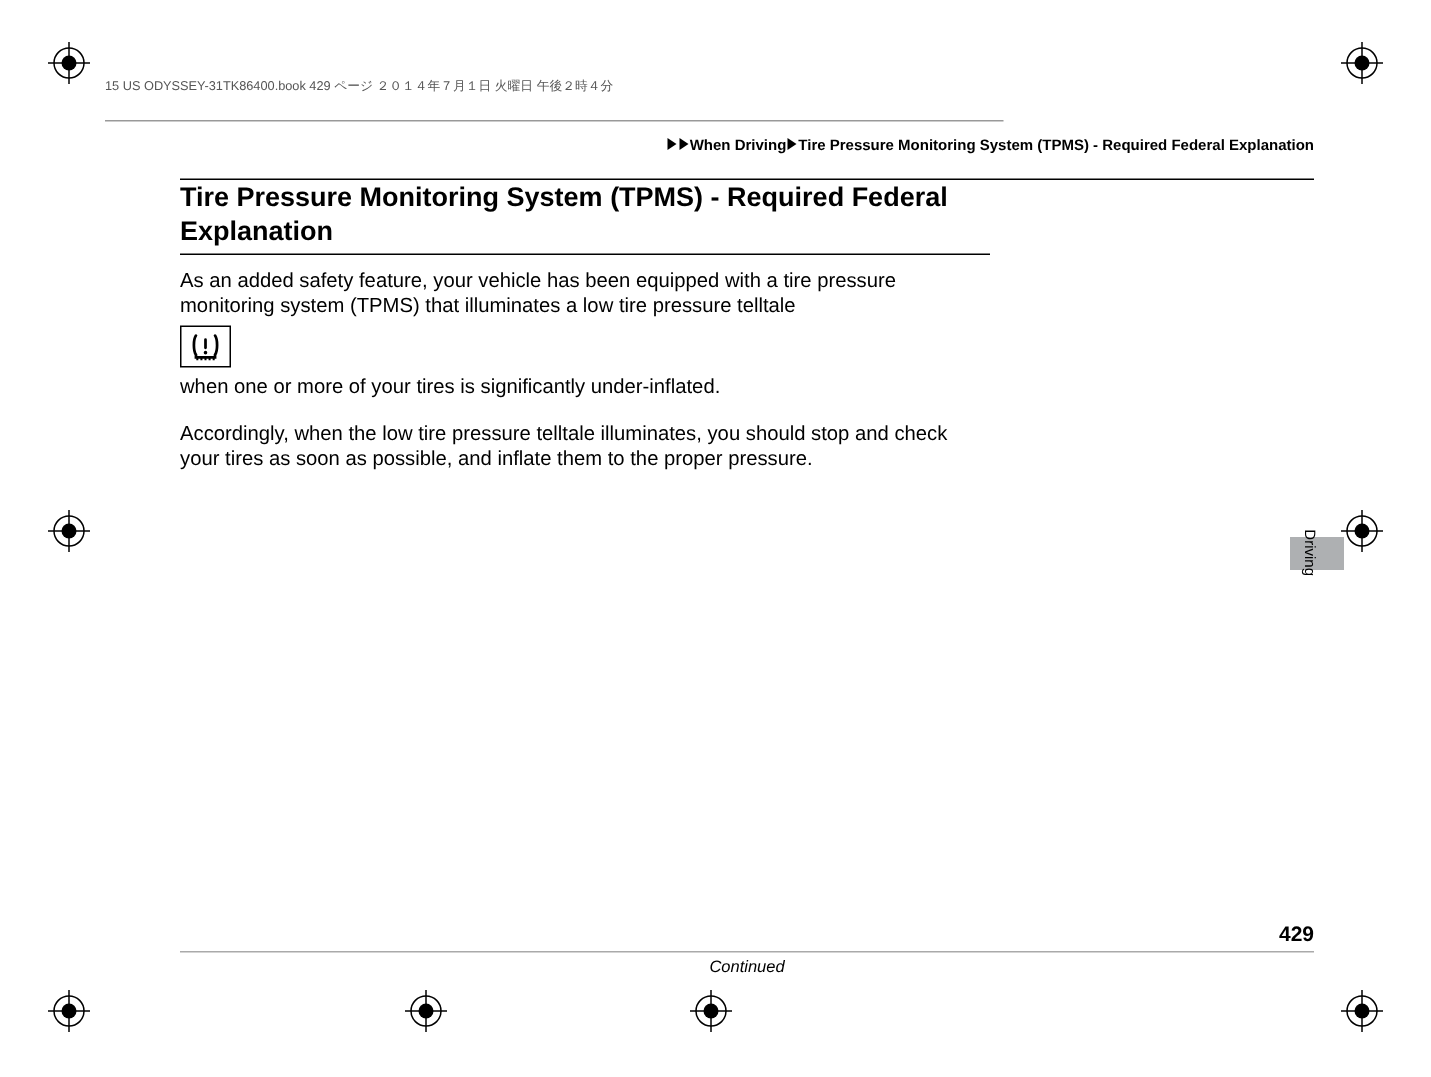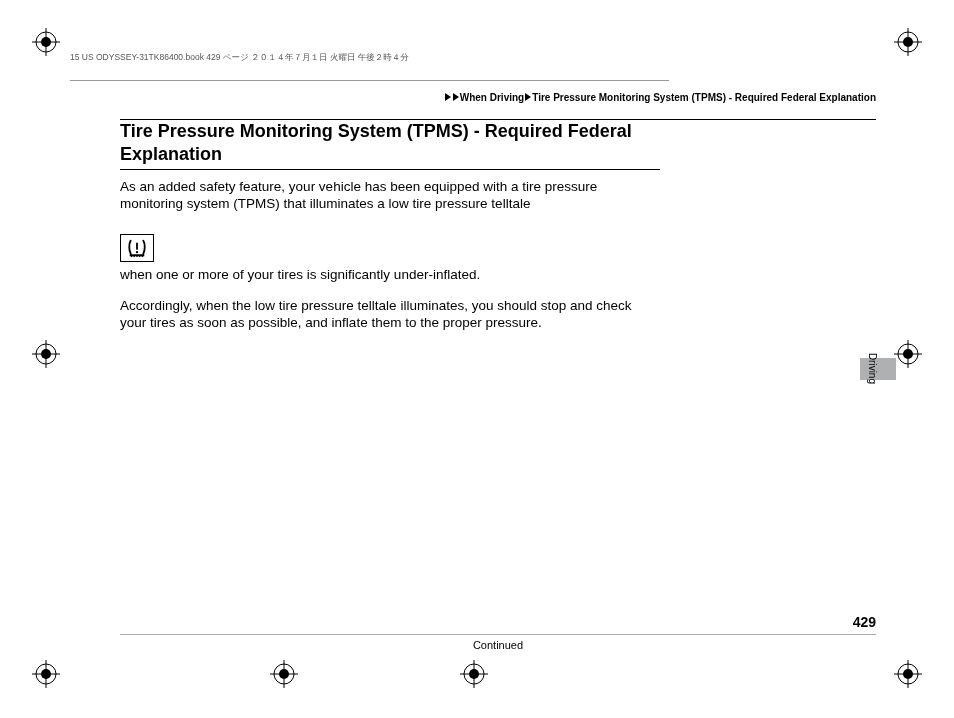--- a/index.html
+++ b/index.html
@@ -90,20 +90,21 @@
   }
   .tpms-icon svg { width: 22px; height: 20px; }
 
   .continued {
     position: absolute;
     top: 634px;
     left: 120px;
     right: 78px;
     text-align: center;
     font-size: 11px;
+    font-style: italic;
     border-top: 0.5px solid #aaa;
     padding-top: 4px;
   }
   .page-num {
     position: absolute;
     right: 78px;
     top: 614px;
     font-size: 14px;
     font-weight: 700;
   }
@@ -194,21 +195,21 @@
   </div>
 
 <div class="book-header">15 US ODYSSEY-31TK86400.book  429 ページ  ２０１４年７月１日  火曜日  午後２時４分</div>
 
 <div class="breadcrumb">
   <span class="bc-tri"></span><span class="bc-tri"></span><span>When Driving</span><span class="bc-tri"></span><span>Tire Pressure Monitoring System (TPMS) - Required Federal Explanation</span>
 </div>
 
 <div class="content">
   <div class="title">Tire Pressure Monitoring System (TPMS) - Required Federal Explanation</div>
-  <div class="para" style="margin-bottom:21px">As an added safety feature, your vehicle has been equipped with a tire pressure monitoring system (TPMS) that illuminates a low tire pressure telltale</div>
+  <div class="para" style="margin-bottom:4px">As an added safety feature, your vehicle has been equipped with a tire pressure monitoring system (TPMS) that illuminates a low tire pressure telltale</div>
   <div class="tpms-icon">
     <svg viewBox="0 0 24 22">
       <path d="M5 3 C3 6 3 14 5 17 L5 19 L19 19 L19 17 C21 14 21 6 19 3" fill="none" stroke="#000" stroke-width="2" stroke-linecap="round"></path>
       <line x1="12" y1="6" x2="12" y2="12" stroke="#000" stroke-width="2" stroke-linecap="round"></line>
       <circle cx="12" cy="15.5" r="1.3" fill="#000"></circle>
       <line x1="6" y1="19" x2="6" y2="21" stroke="#000" stroke-width="1.5"></line>
       <line x1="9" y1="19" x2="9" y2="21" stroke="#000" stroke-width="1.5"></line>
       <line x1="12" y1="19" x2="12" y2="21" stroke="#000" stroke-width="1.5"></line>
       <line x1="15" y1="19" x2="15" y2="21" stroke="#000" stroke-width="1.5"></line>
       <line x1="18" y1="19" x2="18" y2="21" stroke="#000" stroke-width="1.5"></line>

